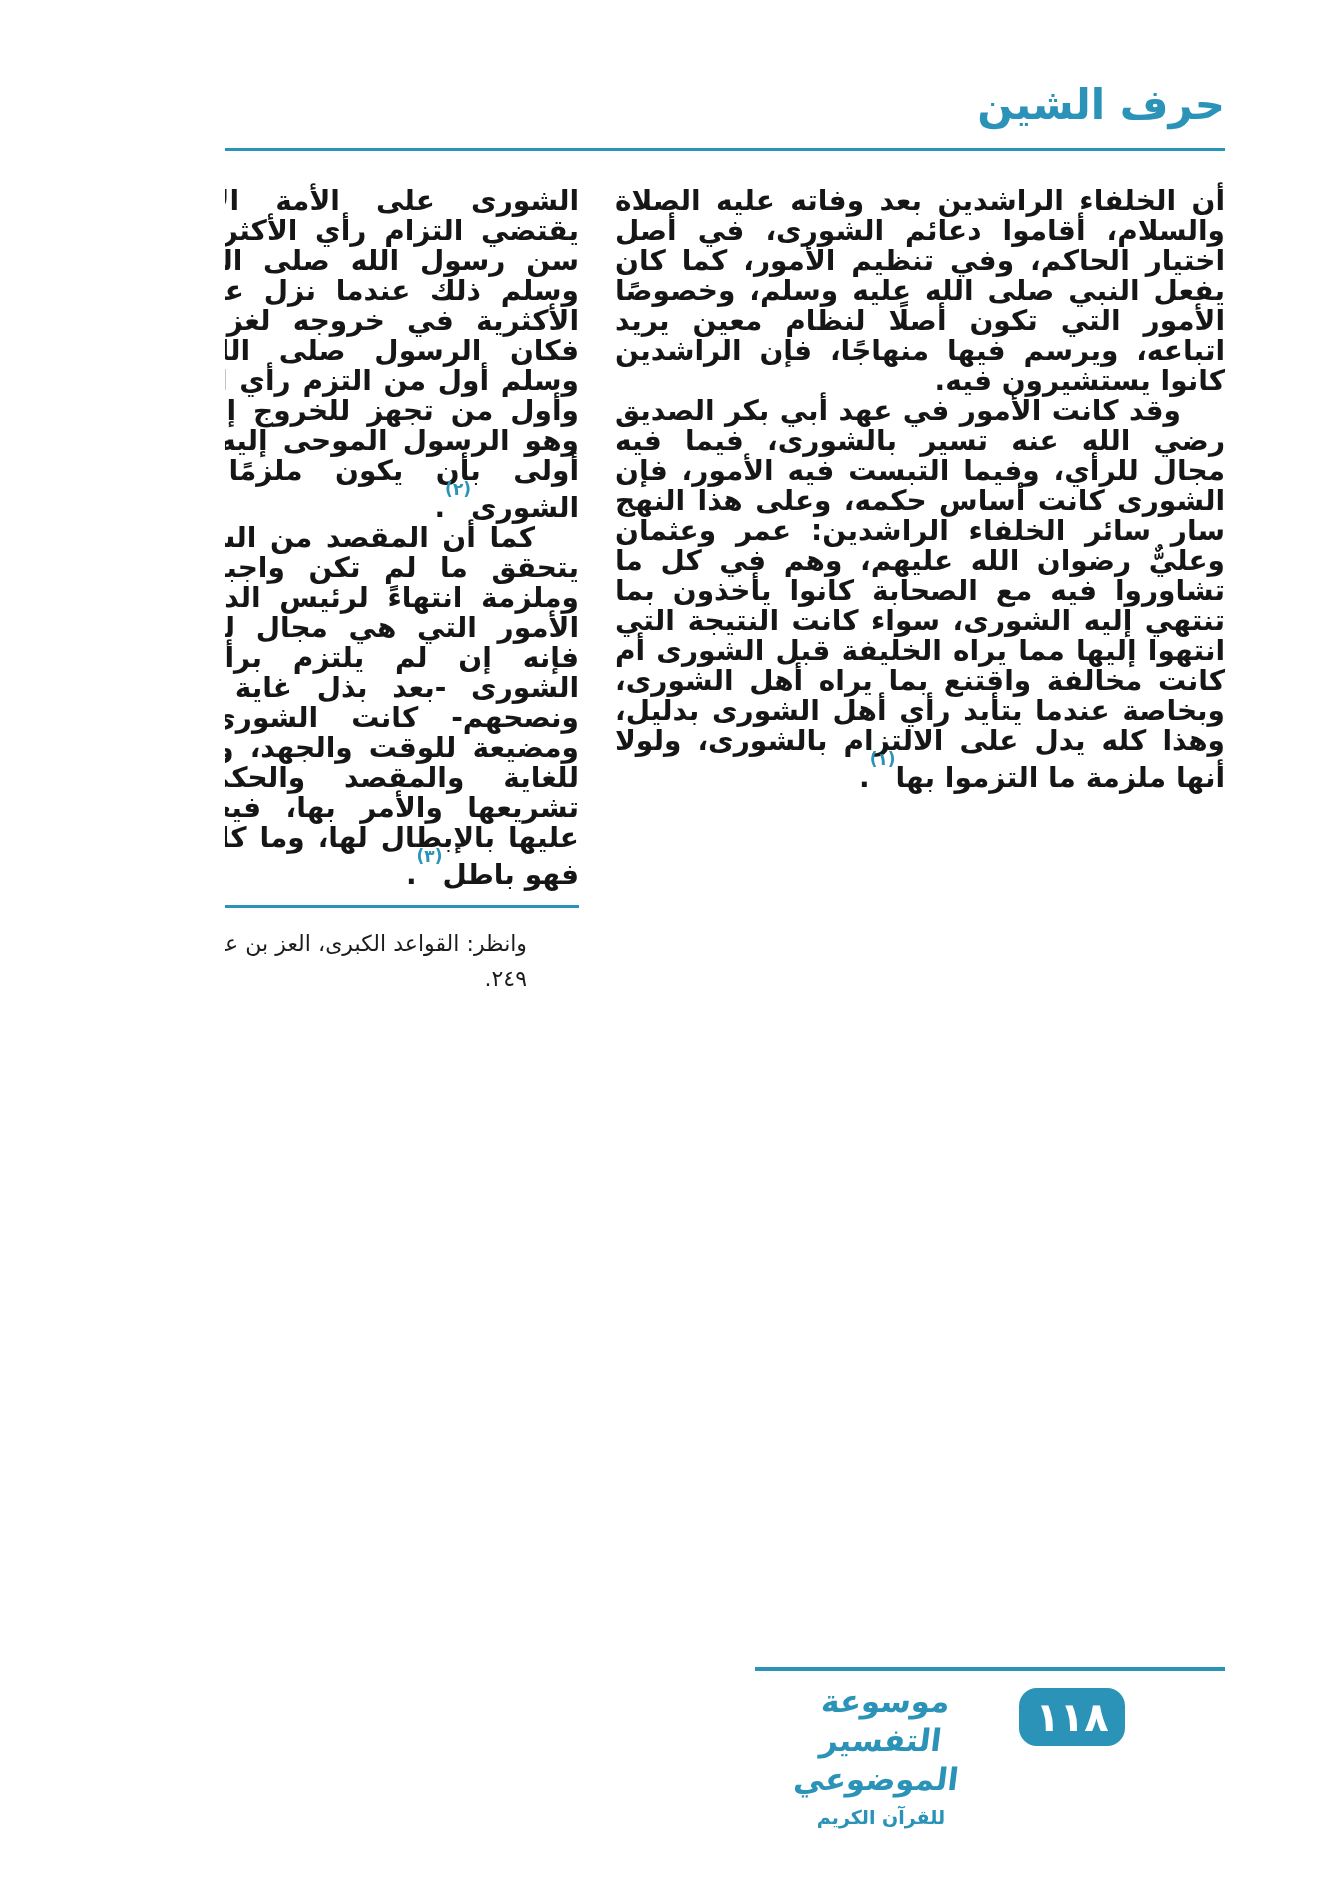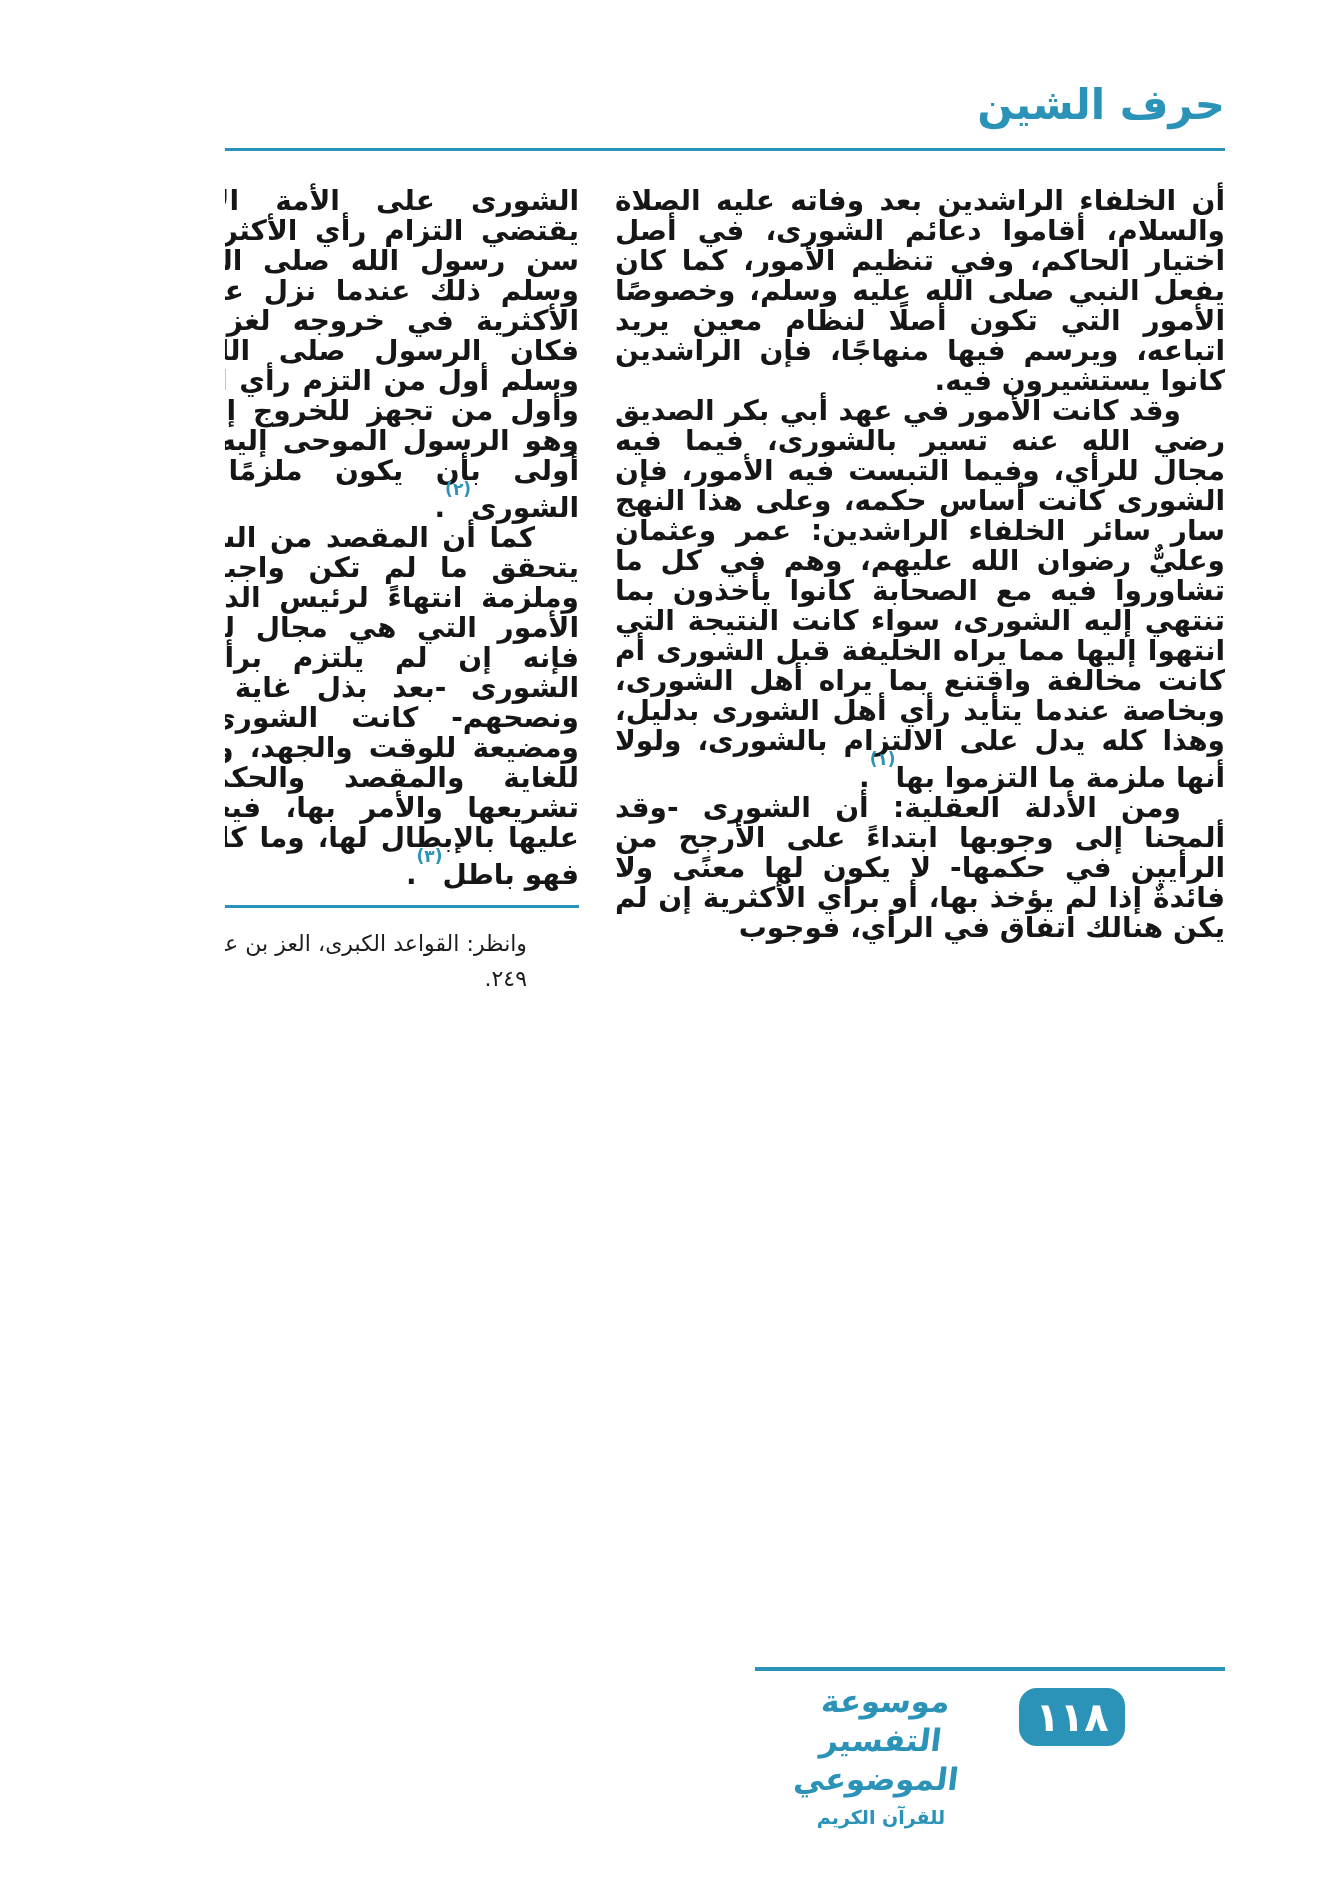--- a/index.html
+++ b/index.html
@@ -94,21 +94,20 @@
 
   <div class="chapter-title">حرف الشين</div>
   <div class="header-rule"></div>
 
   <div class="content">
 
     <section class="col col-right">
       <div class="body-text">
         <p class="para"><span>أن الخلفاء الراشدين بعد وفاته عليه الصلاة والسلام، أقاموا دعائم الشورى، في أصل اختيار الحاكم، وفي تنظيم الأمور، كما كان يفعل النبي صلى الله عليه وسلم، وخصوصًا الأمور التي تكون أصلًا لنظام معين يريد اتباعه، ويرسم فيها منهاجًا، فإن الراشدين كانوا يستشيرون فيه.</span></p>
         <p class="para indent"><span>وقد كانت الأمور في عهد أبي بكر الصديق رضي الله عنه تسير بالشورى، فيما فيه مجال للرأي، وفيما التبست فيه الأمور، فإن الشورى كانت أساس حكمه، وعلى هذا النهج سار سائر الخلفاء الراشدين: عمر وعثمان وعليٌّ رضوان الله عليهم، وهم في كل ما تشاوروا فيه مع الصحابة كانوا يأخذون بما تنتهي إليه الشورى، سواء كانت النتيجة التي انتهوا إليها مما يراه الخليفة قبل الشورى أم كانت مخالفة واقتنع بما يراه أهل الشورى، وبخاصة عندما يتأيد رأي أهل الشورى بدليل، وهذا كله يدل على الالتزام بالشورى، ولولا أنها ملزمة ما التزموا بها</span><sup class="fn-ref">(١)</sup><span>.</span></p>
-        <p class="para indent"><span>ومن الأدلة العقلية: أن الشورى -وقد ألمحنا إلى وجوبها ابتداءً على الأرجح من الرأيين في حكمها- لا يكون لها معنًى ولا فائدةٌ إذا لم يؤخذ بها، أو برأي الأكثرية إن لم يكن هنالك اتفاق في الرأي، فوجوب</span></p>
       </div>
 
       <div class="fn-rule"></div>
     </section>
 
     <section class="col col-left">
       <div class="body-text">
         <p class="para"><span>الشورى على الأمة الإسلامية يقتضي التزام رأي الأكثرية، وقد سن رسول الله صلى الله عليه وسلم ذلك عندما نزل على رأي الأكثرية في خروجه لغزوة أحد، فكان الرسول صلى الله عليه وسلم أول من التزم رأي الأكثرية، وأول من تجهز للخروج إلى أحد، وهو الرسول الموحى إليه، فغيره أولى بأن يكون ملزمًا بنتيجة الشورى</span><sup class="fn-ref">(٢)</sup><span>.</span></p>
         <p class="para indent"><span>كما أن المقصد من الشورى لا يتحقق ما لم تكن واجبةً ابتداءً وملزمة انتهاءً لرئيس الدولة في الأمور التي هي مجال للشورى؛ فإنه إن لم يلتزم برأي أهل الشورى -بعد بذل غاية جهدهم ونصحهم- كانت الشورى عبثًا، ومضيعة للوقت والجهد، ومناقضة للغاية والمقصد والحكمة من تشريعها والأمر بها، فيعود هذا عليها بالإبطال لها، وما كان كذلك فهو باطل</span><sup class="fn-ref">(٣)</sup><span>.</span></p>
       </div>

